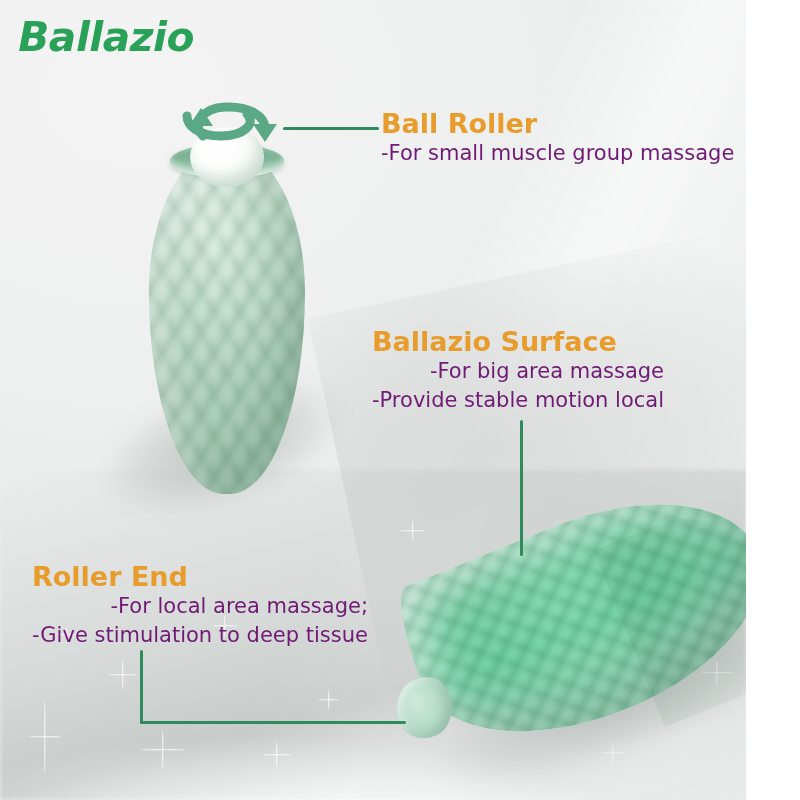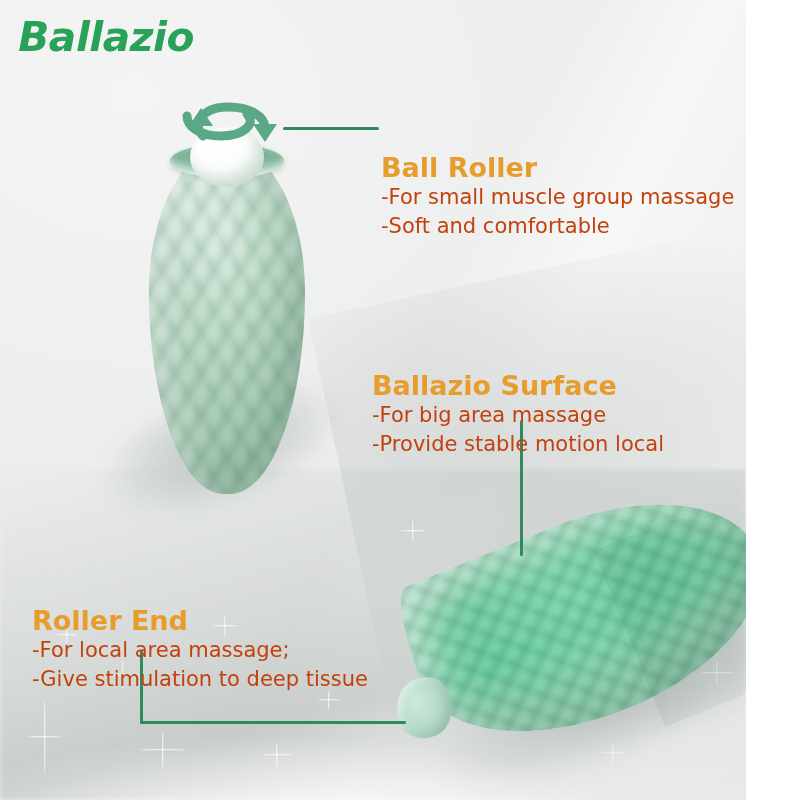--- a/index.html
+++ b/index.html
@@ -85,35 +85,36 @@
     font-size: 40px;
     font-weight: bold;
     font-style: italic;
     letter-spacing: -0.5px;
     color: #29a158;
     font-family: "DejaVu Sans", sans-serif;
     transform: scaleX(1.02);
   }
 
   
-  .callout { position: absolute; margin-top: 44px; }
+  .callout { position: absolute; }
   .callout .heading {
     font-size: 27px;
     font-weight: bold;
     color: #e79c2c;
     line-height: 1.15;
     white-space: nowrap;
     font-family: "DejaVu Sans", sans-serif;
   }
   .callout .line {
     font-size: 21px;
-    color: #c2410c;
+    color: #701a75;
     line-height: 1.36;
     white-space: nowrap;
     font-family: "DejaVu Sans", sans-serif;
+    text-align: right;
   }
 
   #callout-ball     { left: 381px; top: 108px; }
   #callout-cambered { left: 372px; top: 326px; }
   #callout-pointed  { left: 32px;  top: 561px; }
 
   
   .conn {
     position: absolute;
     background: #2f8a5c;
@@ -356,21 +357,20 @@
   </div>
 
   <div class="conn" id="conn-ball"></div>
   <div class="conn" id="conn-camb"></div>
   <div class="conn" id="conn-pt-v"></div>
   <div class="conn" id="conn-pt-h"></div>
 
   <div class="callout" id="callout-ball">
     <div class="heading">Ball Roller</div>
     <div class="line">-For small muscle group massage</div>
-    <div class="line">-Soft and comfortable</div>
   </div>
 
   <div class="callout" id="callout-cambered">
     <div class="heading">Ballazio Surface</div>
     <div class="line">-For big area massage</div>
     <div class="line">-Provide stable motion local</div>
   </div>
 
   <div class="callout" id="callout-pointed">
     <div class="heading">Roller End</div>

